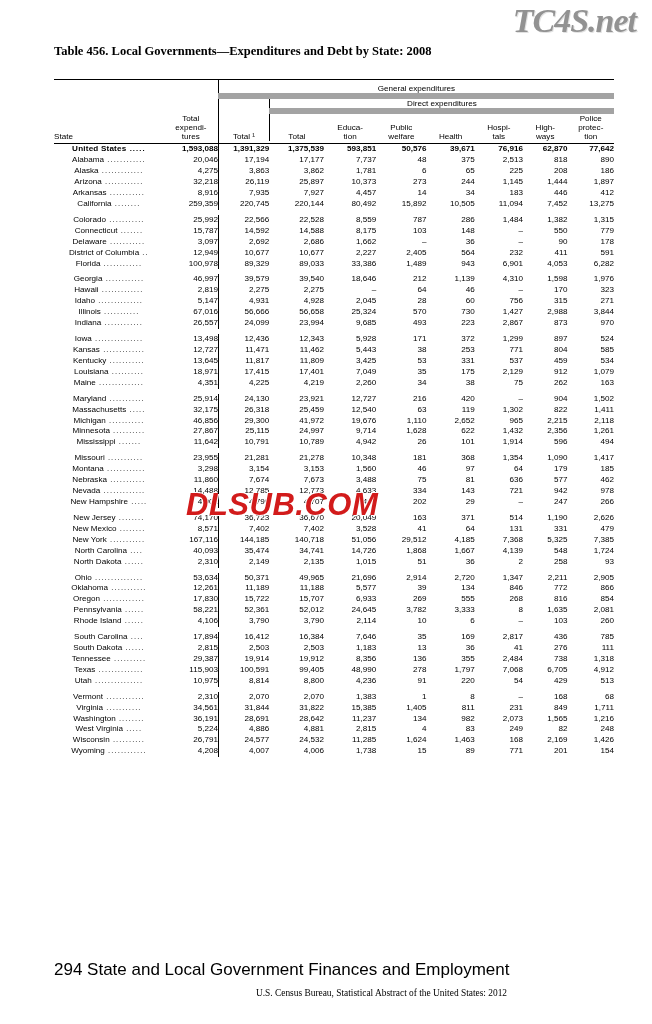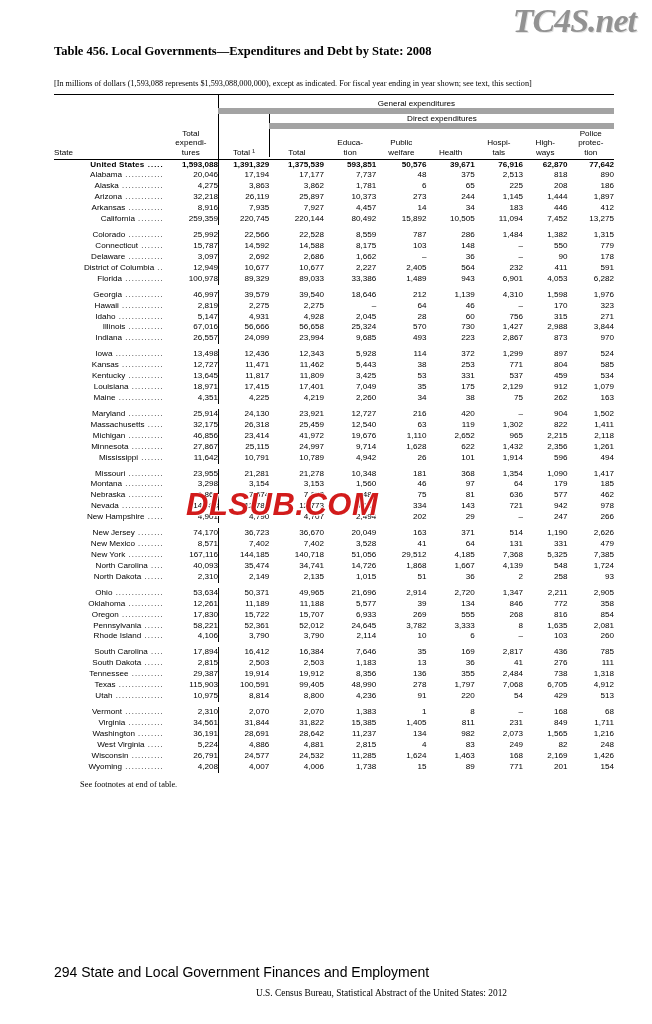--- a/index.html
+++ b/index.html
@@ -106,21 +106,21 @@
   .hdr-state {
     text-align: left;
     vertical-align: middle;
   }
   .rule-top { border-top: 1.6px solid #000; }
   .rule-bot { border-bottom: 6px solid #a3a3a3; }
   .rule-thick-bot { border-bottom: 1.6px solid #000; }
   .vline { border-left: 1px solid #000; }
 
   td.state {
-    text-align: right;
+    text-align: center;
     white-space: nowrap;
     padding-left: 2px;
     font-size: 8.1px;
     line-height: 1.35;
   }
   td.num {
     text-align: right;
     white-space: nowrap;
     padding-right: 3px;
     line-height: 1.35;
@@ -142,41 +142,40 @@
     font-size: 8.4px;
     margin-top: 7px;
     padding-left: 26px;
   }
 
   .page-footer {
     position: absolute;
     left: 54px;
     bottom: 44px;
     font-family: "Liberation Sans", sans-serif;
-    font-size: 14px;
+    font-size: 17px;
   }
   .source-line {
     position: absolute;
     left: 256px;
     bottom: 26px;
     font-family: "Liberation Serif", serif;
     font-size: 9.4px;
   }
 </style>
 </head>
 <body>
 
 <div class="page">
 
   <div class="wm-tc4s">TC4S.net</div>
 
   <div class="content">
 
     <div class="table-title">Table 456. Local Governments—Expenditures and Debt by State: 2008</div>
-    <div class="table-note">[In millions of dollars (1,593,088 represents $1,593,088,000,000), except as indicated. For fiscal year ending in year shown; see text, this section]</div>
 
     <table class="stat">
       <colgroup>
         <col style="width:112px">
         <col style="width:56px">
         <col style="width:52px">
         <col style="width:56px">
         <col style="width:54px">
         <col style="width:52px">
         <col style="width:50px">
@@ -443,21 +442,21 @@
           </tr>
           <tr class="grp-gap">
             <td colspan="10"></td>
           </tr>
           <tr>
             <td class="state"><span>Iowa</span><span class="dots"> ...............</span></td>
             <td class="num">13,498</td>
             <td class="num vline">12,436</td>
             <td class="num">12,343</td>
             <td class="num">5,928</td>
-            <td class="num">114</td>
+            <td class="num">171</td>
             <td class="num">372</td>
             <td class="num">1,299</td>
             <td class="num">897</td>
             <td class="num">524</td>
           </tr>
           <tr>
             <td class="state"><span>Kansas</span><span class="dots"> .............</span></td>
             <td class="num">12,727</td>
             <td class="num vline">11,471</td>
             <td class="num">11,462</td>
@@ -527,21 +526,21 @@
             <td class="num">12,540</td>
             <td class="num">63</td>
             <td class="num">119</td>
             <td class="num">1,302</td>
             <td class="num">822</td>
             <td class="num">1,411</td>
           </tr>
           <tr>
             <td class="state"><span>Michigan</span><span class="dots"> ...........</span></td>
             <td class="num">46,856</td>
-            <td class="num vline">23,414</td>
+            <td class="num vline">29,300</td>
             <td class="num">41,972</td>
             <td class="num">19,676</td>
             <td class="num">1,110</td>
             <td class="num">2,652</td>
             <td class="num">965</td>
             <td class="num">2,215</td>
             <td class="num">2,118</td>
           </tr>
           <tr>
             <td class="state"><span>Minnesota</span><span class="dots"> ..........</span></td>
@@ -711,21 +710,21 @@
           <tr>
             <td class="state"><span>Oklahoma</span><span class="dots"> ...........</span></td>
             <td class="num">12,261</td>
             <td class="num vline">11,189</td>
             <td class="num">11,188</td>
             <td class="num">5,577</td>
             <td class="num">39</td>
             <td class="num">134</td>
             <td class="num">846</td>
             <td class="num">772</td>
-            <td class="num">358</td>
+            <td class="num">866</td>
           </tr>
           <tr>
             <td class="state"><span>Oregon</span><span class="dots"> .............</span></td>
             <td class="num">17,830</td>
             <td class="num vline">15,722</td>
             <td class="num">15,707</td>
             <td class="num">6,933</td>
             <td class="num">269</td>
             <td class="num">555</td>
             <td class="num">268</td>
@@ -890,21 +889,20 @@
             <td class="num">1,738</td>
             <td class="num">15</td>
             <td class="num">89</td>
             <td class="num">771</td>
             <td class="num">201</td>
             <td class="num">154</td>
           </tr>
         </tbody>
     </table>
 
-    <div class="footnote">See footnotes at end of table.</div>
   </div>
 
   <div class="wm-dlsub">DLSUB.COM</div>
 
   <div class="page-footer">294  State and Local Government Finances and Employment</div>
   <div class="source-line">U.S. Census Bureau, Statistical Abstract of the United States: 2012</div>
 
 </div>
 
 </body></html>

